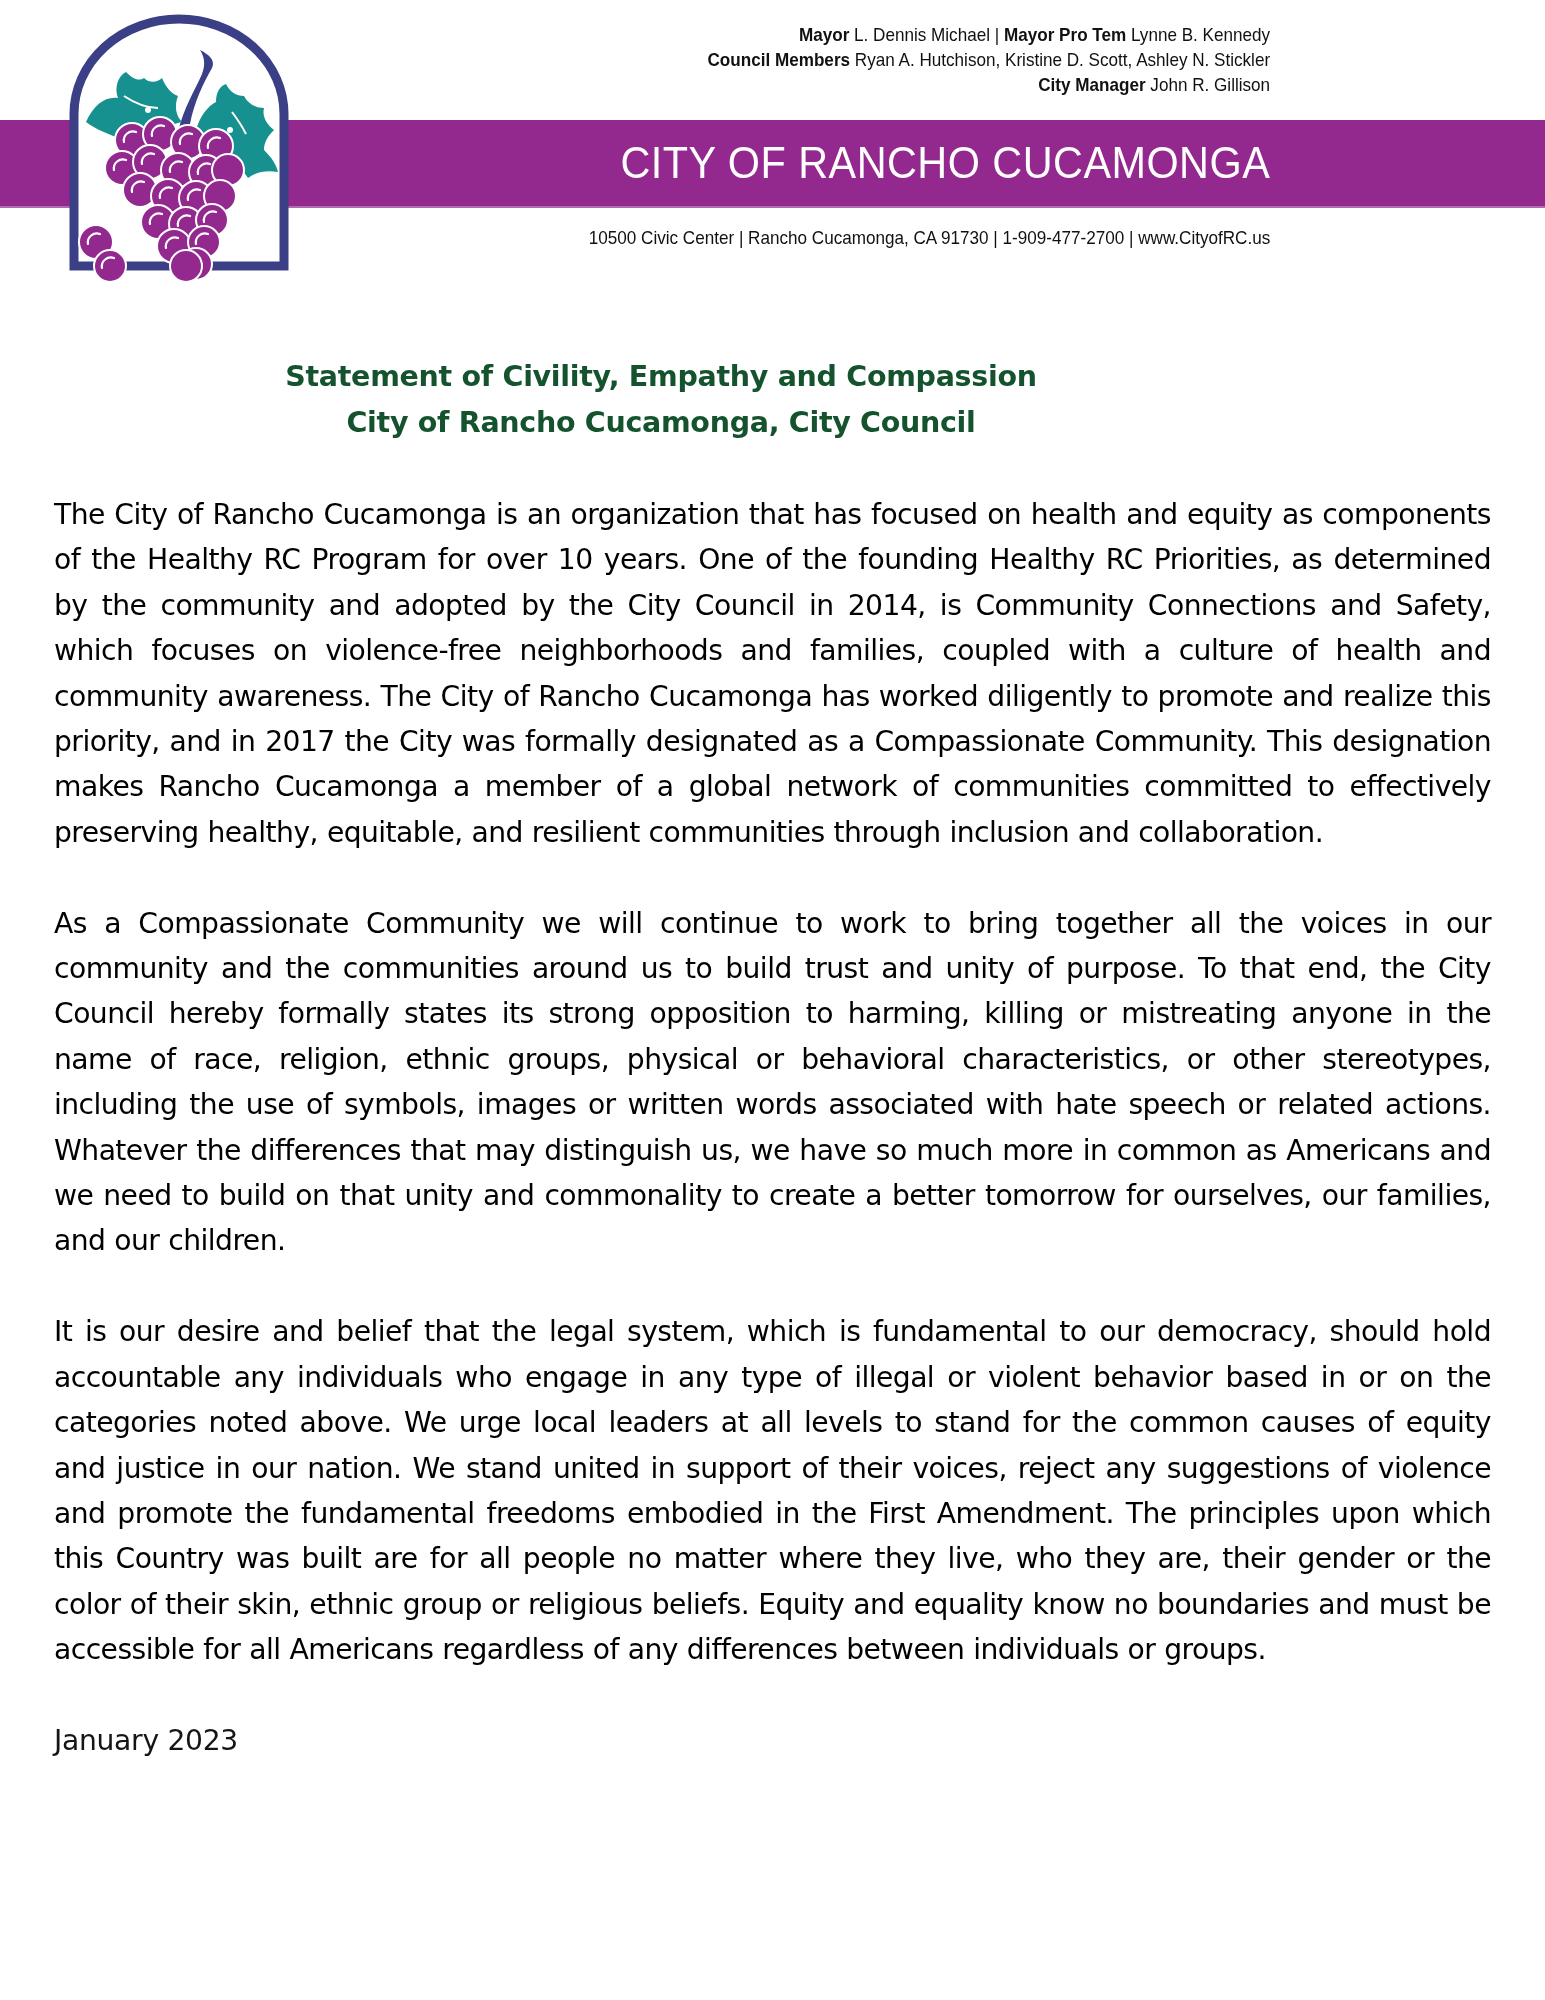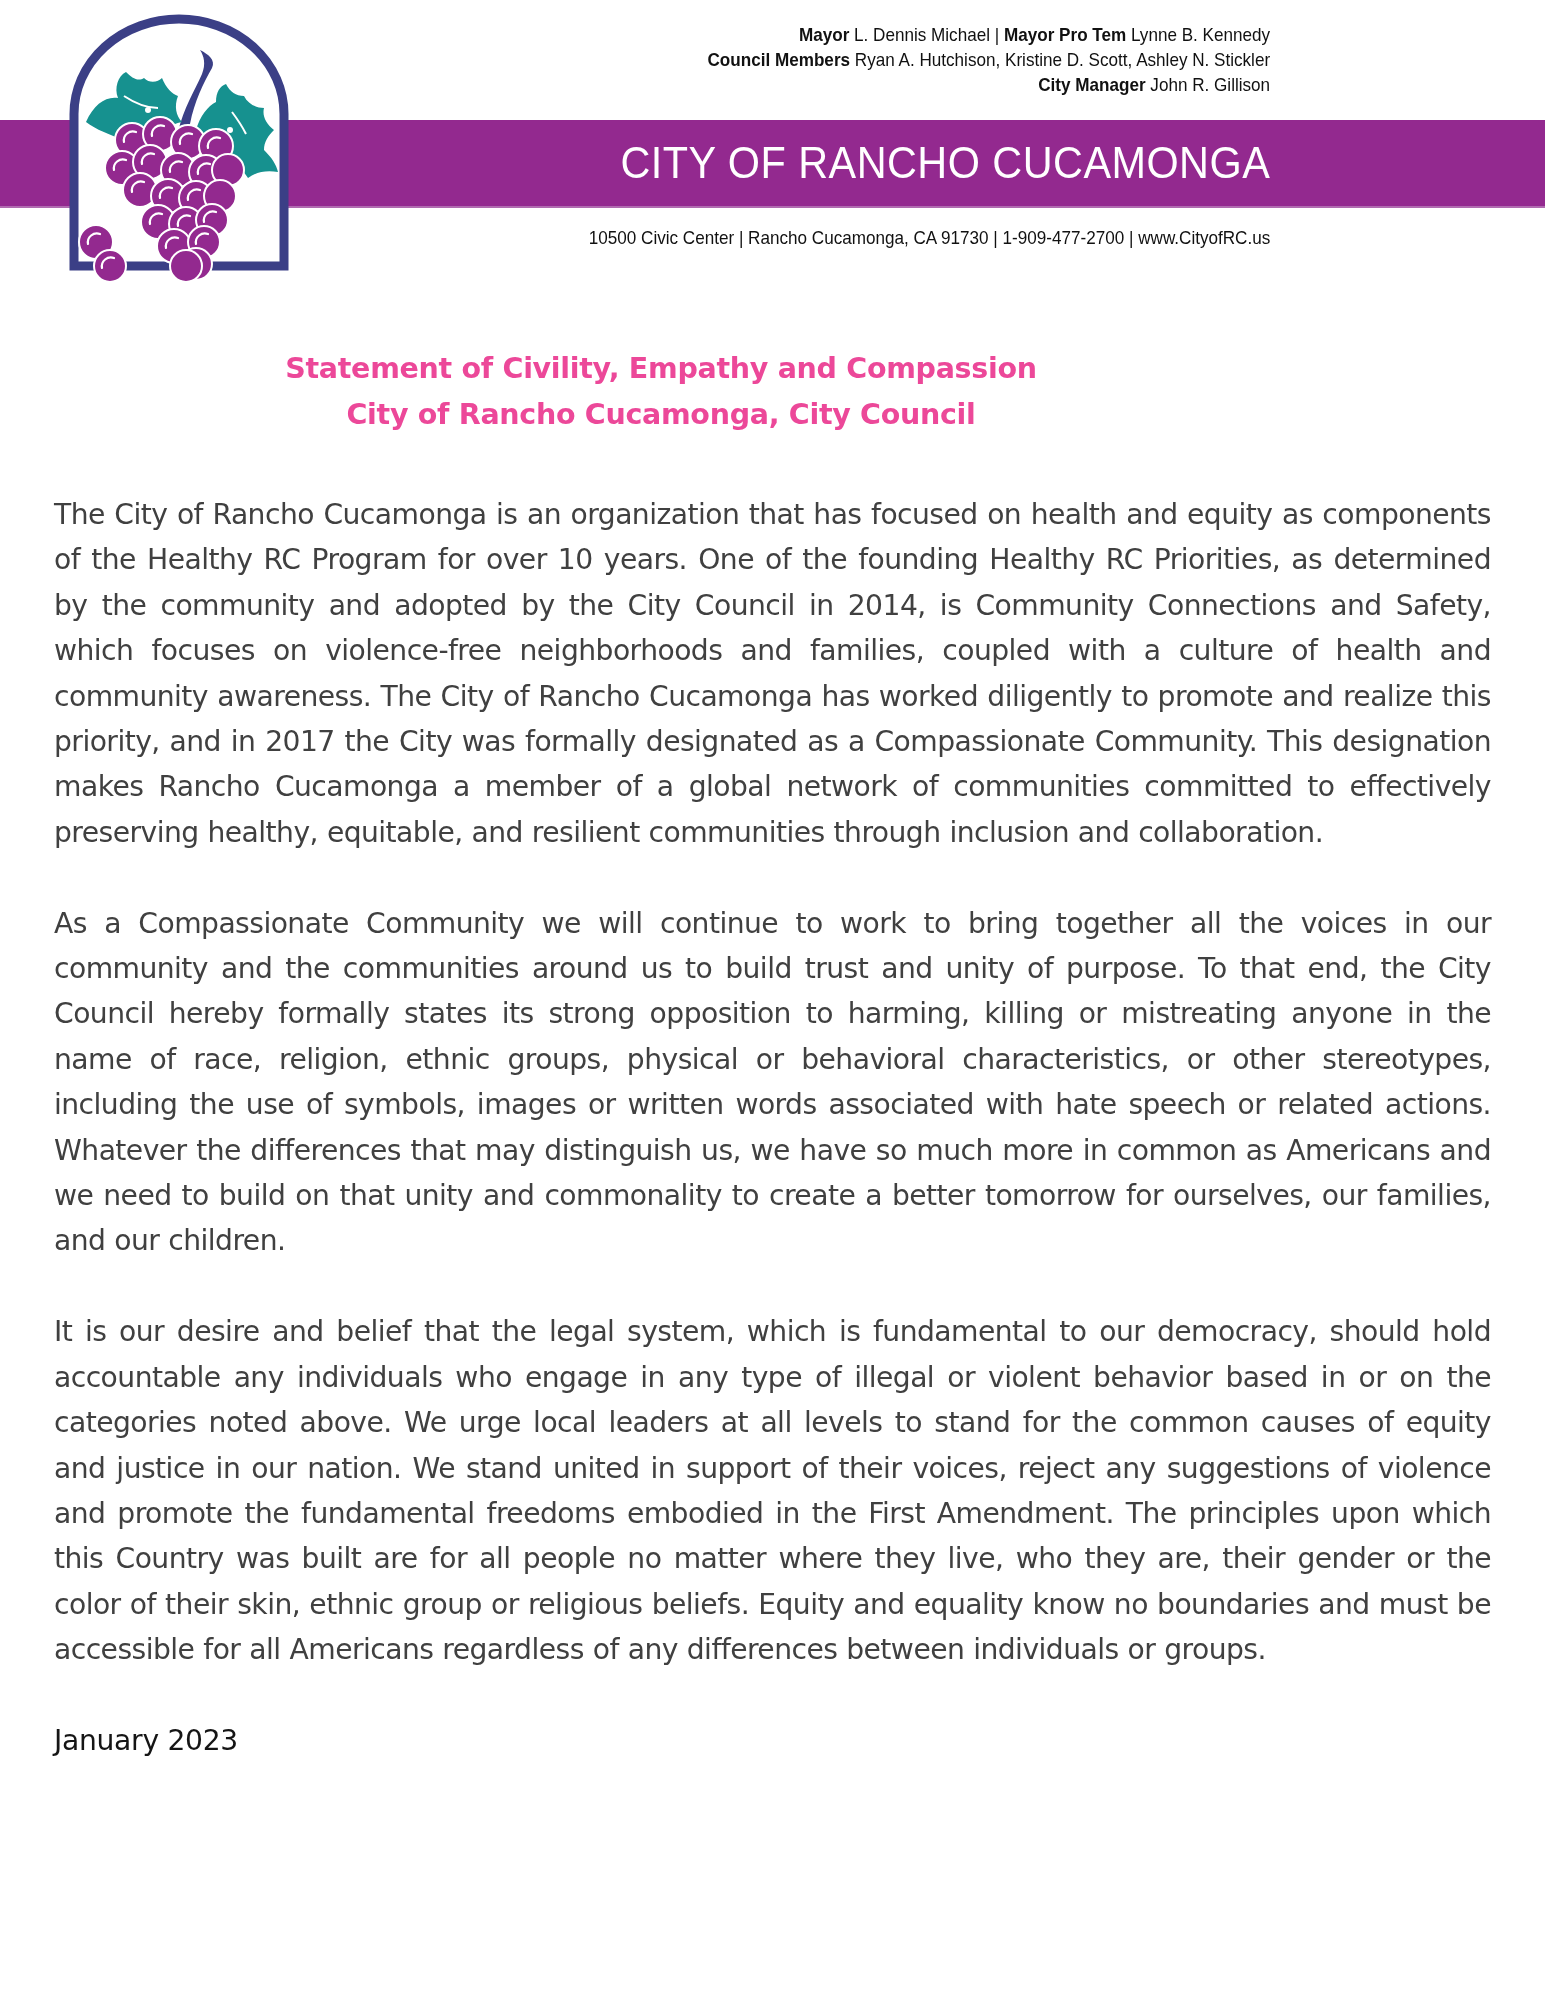--- a/index.html
+++ b/index.html
@@ -27,31 +27,31 @@
   }
   .address {
     position: absolute; right: 54px; top: 226px;
     font-family: "Liberation Sans", sans-serif; font-size: 19px; line-height: 24px;
     color: #111; white-space: nowrap; transform: scaleX(0.9); transform-origin: right center;
   }
   .logo { position: absolute; left: 66px; top: 12px; width: 226px; height: 274px; }
 
   
   .doc-title {
-    position: absolute; left: 0; top: 346px; width: 1322px; text-align: center;
+    position: absolute; left: 0; top: 354px; width: 1322px; text-align: center;
     font-family: "DejaVu Sans", sans-serif; font-weight: 700; font-size: 28.5px; line-height: 46px;
-    color: #ec4899; letter-spacing: -0.3px;
+    color: #14532d; letter-spacing: -0.3px;
   }
   .doc-title .tline { display: block; }
   .body-text {
     position: absolute; left: 54px; top: 492px; width: 1437px;
   }
   .para {
     font-family: "DejaVu Sans", sans-serif; font-size: 28.2px; line-height: 45.4px;
-    text-align: justify; color: #404040; letter-spacing: -0.55px; word-spacing: 0.5px;
+    text-align: justify; color: #000000; letter-spacing: -0.55px; word-spacing: 0.5px;
     margin-bottom: 45.4px;
   }
   .date-line {
     font-family: "DejaVu Sans", sans-serif; font-size: 28.2px; line-height: 45.4px;
     color: #151515; letter-spacing: -0.3px;
   }
 </style>
 </head>
 <body>
 

